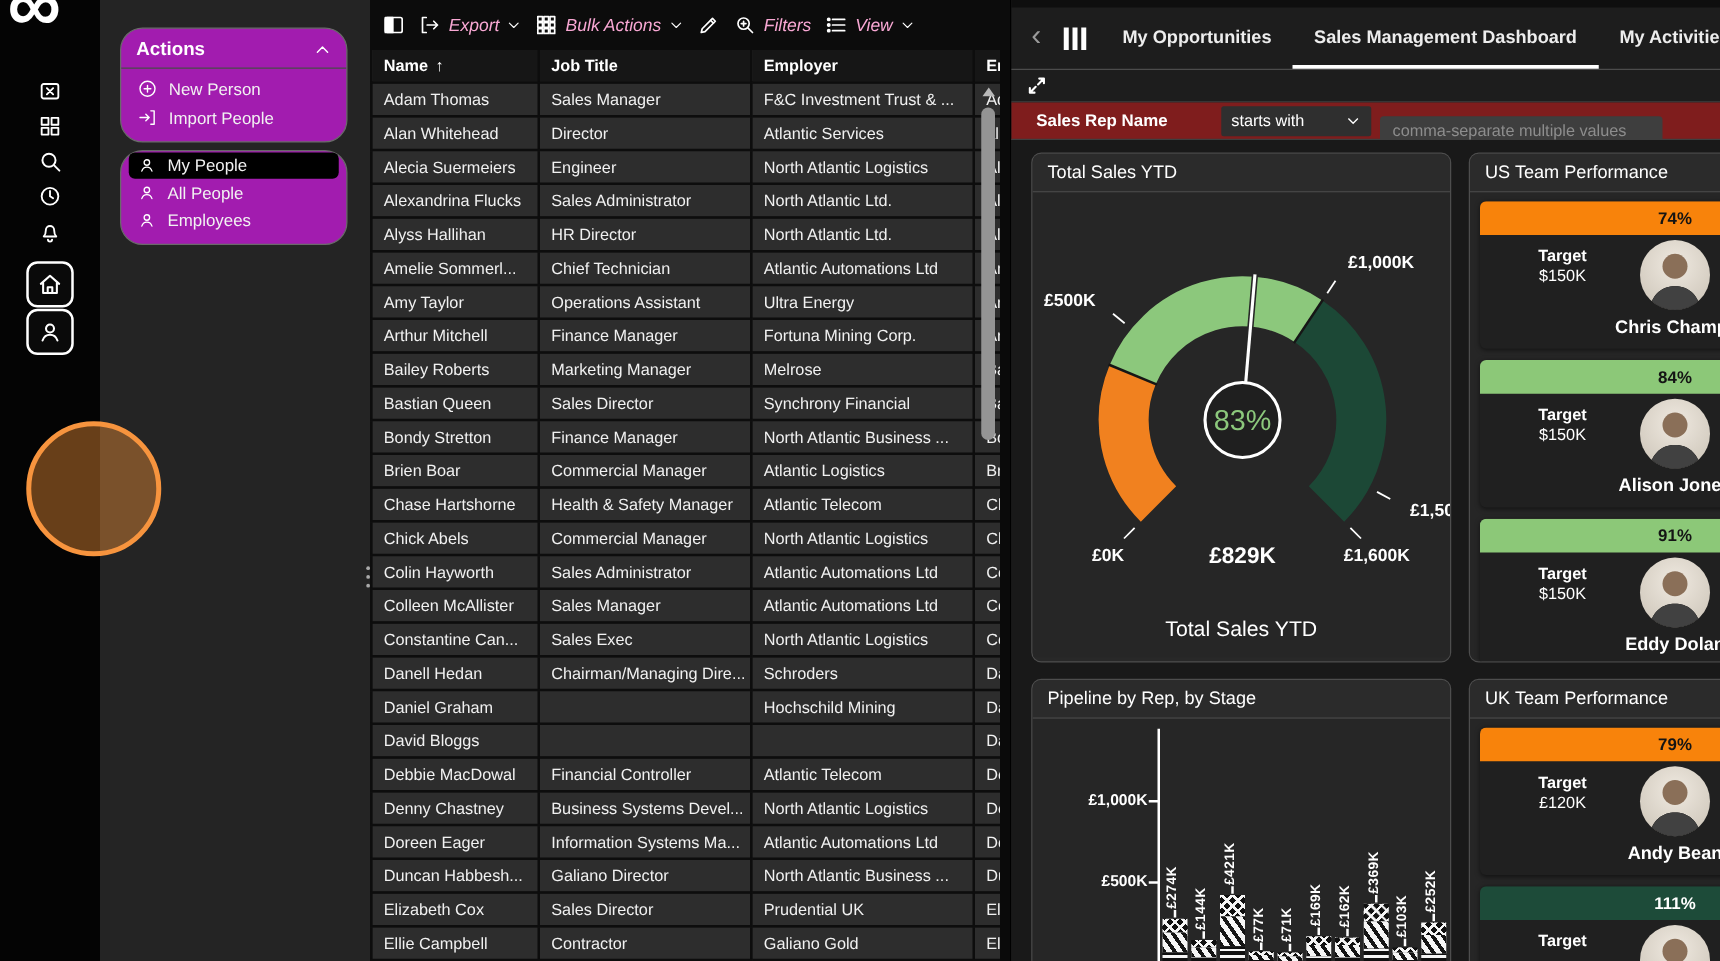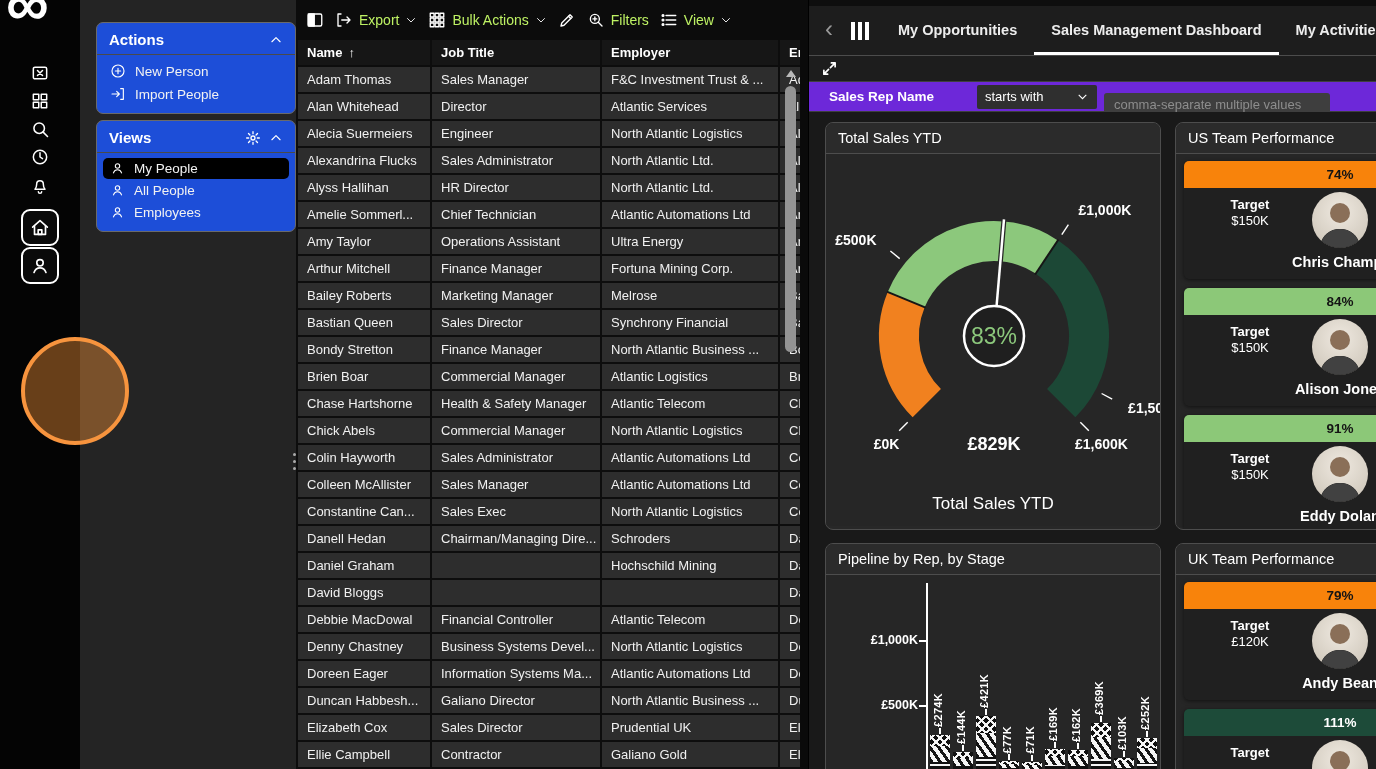--- a/index.html
+++ b/index.html
@@ -12,37 +12,37 @@
   .logo { position:absolute; top:-30px; left:6px; color:#fff; font-size:60px; font-weight:700; }
   .side-icons { position:absolute; top:62px; left:0; width:80px; display:flex; flex-direction:column; align-items:center; gap:6px; }
   .s-icon { width:22px; height:22px; display:flex; align-items:center; justify-content:center; }
   .s-icon svg { stroke:#fff; fill:none; stroke-width:1.8; stroke-linecap:round; stroke-linejoin:round; }
   .side-btn { position:absolute; left:21px; width:38px; height:37px; border:2px solid #fff; border-radius:9px;
     display:flex; align-items:center; justify-content:center; background:#0a0a0a; }
   .side-btn svg { stroke:#fff; fill:none; stroke-width:1.8; stroke-linecap:round; stroke-linejoin:round; }
 
   
   .left-panel { position:absolute; left:80px; top:0; width:216px; height:100%; background:#242424; }
-  .panel-card { position:absolute; left:16px; width:200px; background:#1d4ed8; border:1px solid #6a6a6a; border-radius:7px; padding-bottom:7px; }
+  .panel-card { position:absolute; left:16px; width:182px; background:#a21caf; border:1px solid #6a6a6a; border-radius:18px; padding-bottom:7px; }
   .card-head { display:flex; align-items:center; gap:8px; padding:8px 12px 6px; color:#fff; font-size:15px; font-weight:700;
     border-bottom:1px solid #4a4a4a; margin-bottom:5px; }
   .card-head .spacer { margin-left:auto; }
   .card-head svg { stroke:#fff; fill:none; stroke-width:2; stroke-linecap:round; stroke-linejoin:round; }
   .card-item { display:flex; align-items:center; gap:9px; padding:3px 7px; margin:1px 6px; border-radius:5px;
     color:#f2f2f2; font-size:13.5px; cursor:pointer; white-space:nowrap; }
   .card-item svg { stroke:#fff; fill:none; stroke-width:1.7; stroke-linecap:round; stroke-linejoin:round; flex:0 0 auto; }
   .card-item.selected { background:#000; }
   .actions-card { top:22px; } .views-card { top:120px; } .queues-card { top:240px; }
 
   .splitter-dots { position:absolute; left:293px; top:453px; width:4px; z-index:4; }
   .splitter-dots i { display:block; width:3px; height:3px; background:#aaa; border-radius:50%; margin:0 0 4px; }
 
   
   .toolbar { position:absolute; left:296px; top:0; width:616px; height:40px; background:#0c0c0c;
-    display:flex; align-items:center; gap:11px; padding:0 10px; color:#bef264; z-index:3; }
+    display:flex; align-items:center; gap:11px; padding:0 10px; color:#f9a8d4; z-index:3;font-style:italic; }
   .tb-group { display:flex; align-items:center; gap:6px; font-size:14px; font-weight:500; white-space:nowrap; }
   .toolbar svg { stroke:#fff; fill:none; stroke-width:1.8; stroke-linecap:round; stroke-linejoin:round; }
   .push { margin-left:auto; }
 
   .table-wrap { position:absolute; left:296px; top:40px; width:512px; bottom:0; background:#242424; overflow:hidden; }
   .edge-strip { position:absolute; left:504px; top:0; width:8px; height:100%; background:#0a0a0a; }
   table { border-collapse:collapse; table-layout:fixed; width:504px; }
   th { background:#161616; color:#fff; font-size:13px; font-weight:700; text-align:left; padding:4px 9px; height:26px;
     border:2px solid #0d0d0d; border-top:none; white-space:nowrap; overflow:hidden; }
   td { background:#2d2d2d; color:#f1f1f1; font-size:13px; padding:3px 9px; height:27px;
@@ -60,21 +60,21 @@
   .top-strip { height:6px; background:#0e0e0e; }
   .tab-row { height:50px; display:flex; align-items:center; border-bottom:1px solid #4c4c4c; padding-left:12px; }
   .back-chev { color:#9a9a9a; font-size:24px; padding:0 10px 4px 4px; }
   .bars-icon { display:flex; gap:3px; margin:0 12px 0 8px; }
   .bars-icon i { width:4px; height:18px; background:#fff; }
   .tab { color:#ededed; font-size:14.5px; font-weight:600; padding:0 17px; height:49px; line-height:49px;
     border-bottom:3px solid transparent; white-space:nowrap; }
   .tab.active { border-bottom-color:#fff; }
   .expand-row { height:26px; display:flex; align-items:center; padding-left:13px; border-bottom:1px solid #3f3f3f; }
   .expand-row svg { stroke:#fff; fill:none; stroke-width:1.8; stroke-linecap:round; stroke-linejoin:round; }
-  .filter-row { height:30px; background:#6d28d9; display:flex; align-items:center; padding-left:20px; border-bottom:1px solid #3f3f3f; }
+  .filter-row { height:30px; background:#7f1d1d; display:flex; align-items:center; padding-left:20px; border-bottom:1px solid #3f3f3f; }
   .f-label { color:#fff; font-size:13.5px; font-weight:600; width:148px; }
   .f-select { width:120px; height:24px; background:#2f2f2f; color:#fff; font-size:13px; display:flex; align-items:center;
     justify-content:space-between; padding:0 8px; border-radius:2px; }
   .f-select svg { stroke:#fff; fill:none; stroke-width:2; }
   .f-input { margin-left:7px; width:226px; height:23px; background:#3e3e3e; border:none; border-radius:3px;
     color:#ddd; font-size:13px; padding:0 10px; outline:none;margin-top:16px; }
   .f-input::placeholder { color:#8d8d8d; }
 
   .dash { flex:1; position:relative; background:#191919; }
   .dcard { position:absolute; background:#282828; border:1px solid #4d4d4d; border-radius:8px; overflow:hidden; }
@@ -191,31 +191,20 @@
     <div class="card-item">
       <svg width="16" height="16" viewBox="0 0 24 24">
           <path d="M3 12h11M10 8l4 4-4 4"></path>
           <path d="M16 4h4v16h-4"></path>
         </svg>
       <span>Import People</span>
     </div>
   </div>
 
   <div class="panel-card views-card">
-    <div class="card-head">
-      <span>Views</span>
-      <span class="spacer"></span>
-      <svg width="16" height="16" viewBox="0 0 24 24">
-          <circle cx="12" cy="12" r="3"></circle>
-          <path d="M12 2.5v3M12 18.5v3M2.5 12h3M18.5 12h3M5.3 5.3l2.1 2.1M16.6 16.6l2.1 2.1M5.3 18.7l2.1-2.1M16.6 7.4l2.1-2.1"></path>
-        </svg>
-      <svg width="14" height="14" viewBox="0 0 24 24">
-          <path d="M5 15l7-7 7 7"></path>
-        </svg>
-    </div>
     <div class="card-item selected">
       <svg width="15" height="15" viewBox="0 0 24 24">
           <circle cx="12" cy="8" r="3.5"></circle>
           <path d="M5.5 19c1.2-3.5 3.8-5 6.5-5s5.3 1.5 6.5 5"></path>
         </svg>
       <span>My People</span>
     </div>
     <div class="card-item">
       <svg width="15" height="15" viewBox="0 0 24 24">
           <circle cx="12" cy="8" r="3.5"></circle>

